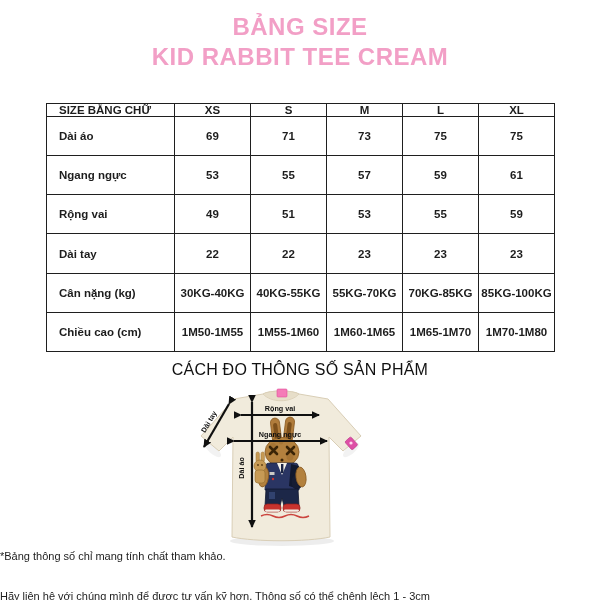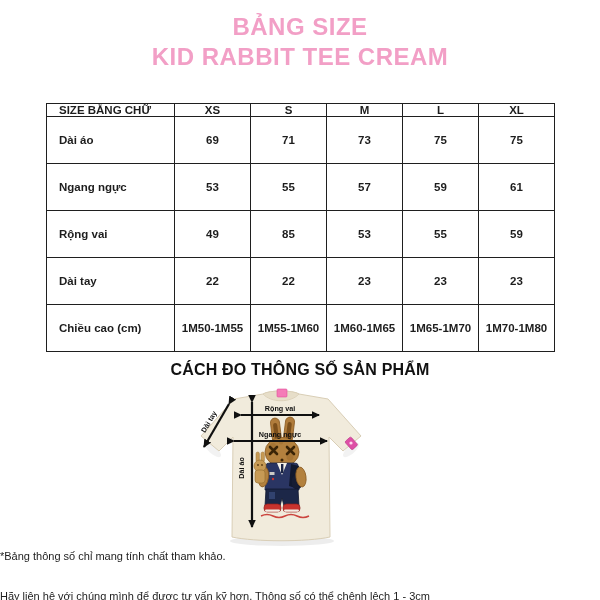--- a/index.html
+++ b/index.html
@@ -16,21 +16,21 @@
     position:absolute;left:46px;top:103px;width:509px;height:249px;
     border-collapse:collapse;table-layout:fixed;
   }
   .size-table th,.size-table td{
     border:1.5px solid #1f1f1f;font-weight:bold;font-size:11.5px;
     text-align:center;color:#1d1d1d;padding:0 2px;
   }
   .size-table .label-col{width:113px;text-align:left;padding-left:12px;}
   .measure-heading{
     position:absolute;top:361px;left:0;width:600px;text-align:center;
-    font-weight:bold;font-size:16px;letter-spacing:.2px;color:#111;
+    font-weight:normal;font-size:16px;letter-spacing:.2px;color:#111;
   }
   .tshirt-wrap{position:absolute;left:195px;top:384px;width:175px;height:168px;}
   .footer{
     position:absolute;left:0;width:600px;text-align:left;
     font-size:11px;color:#1d1d1d;
   }
   .footer.line1{top:550px;}
   .footer.line2{top:590px;text-decoration:underline;}
   svg text{font-family:"Liberation Sans","DejaVu Sans",sans-serif;}
 </style>
@@ -68,32 +68,40 @@
           <td class="label-col">Ngang ngực</td>
           <td>53</td>
           <td>55</td>
           <td>57</td>
           <td>59</td>
           <td>61</td>
         </tr>
         <tr>
           <td class="label-col">Rộng vai</td>
           <td>49</td>
-          <td>85</td>
+          <td>51</td>
           <td>53</td>
           <td>55</td>
           <td>59</td>
         </tr>
         <tr>
           <td class="label-col">Dài tay</td>
           <td>22</td>
           <td>22</td>
           <td>23</td>
           <td>23</td>
           <td>23</td>
+        </tr>
+        <tr>
+          <td class="label-col">Cân nặng (kg)</td>
+          <td>30KG-40KG</td>
+          <td>40KG-55KG</td>
+          <td>55KG-70KG</td>
+          <td>70KG-85KG</td>
+          <td>85KG-100KG</td>
         </tr>
         <tr>
           <td class="label-col">Chiều cao (cm)</td>
           <td>1M50-1M55</td>
           <td>1M55-1M60</td>
           <td>1M60-1M65</td>
           <td>1M65-1M70</td>
           <td>1M70-1M80</td>
         </tr>
       </tbody>

